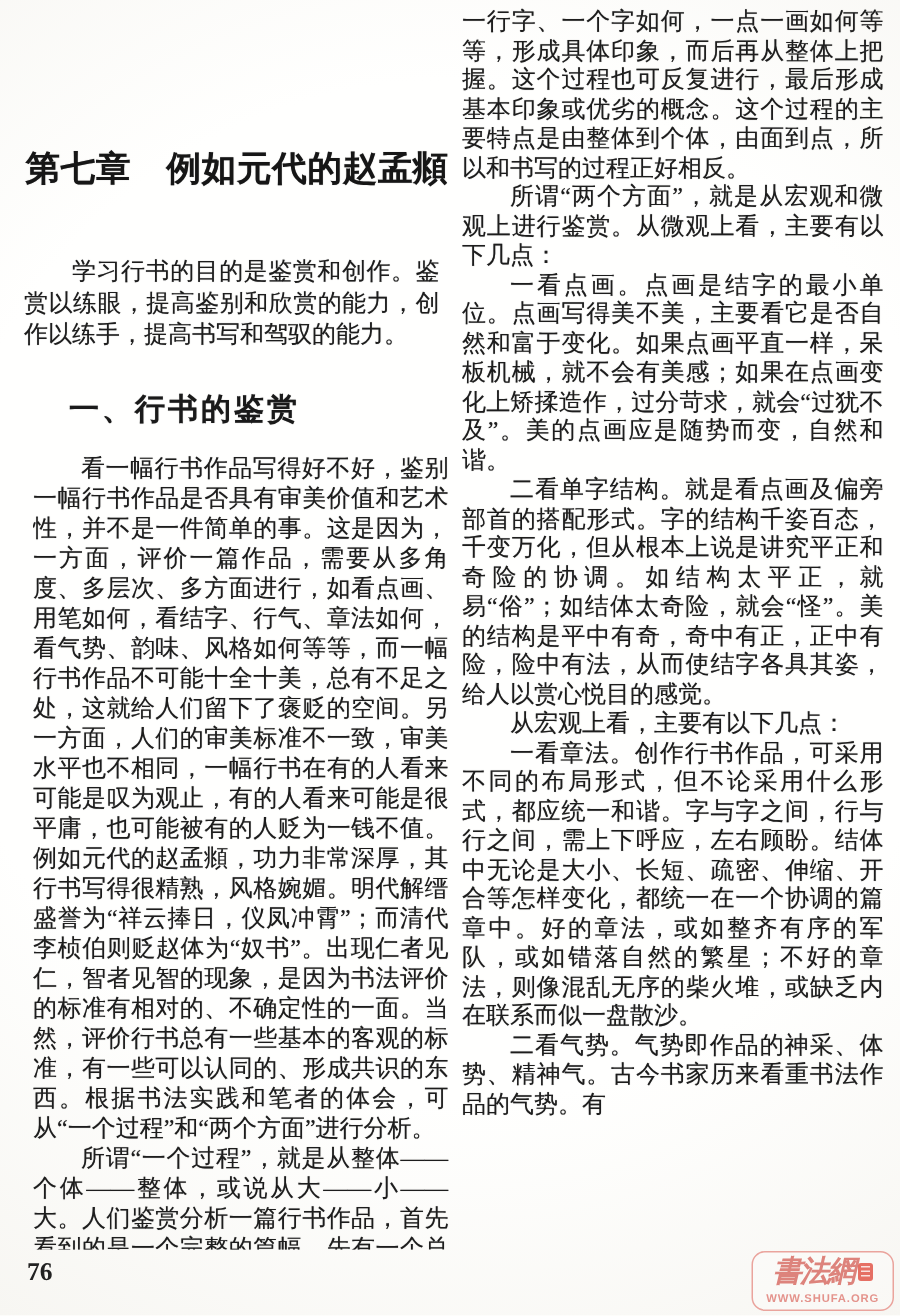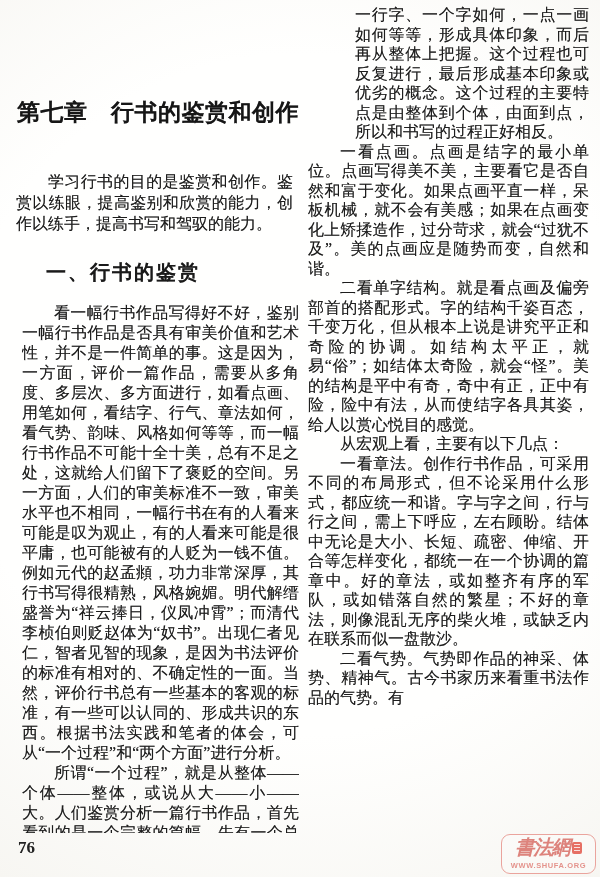--- a/index.html
+++ b/index.html
@@ -59,21 +59,21 @@
   .right-paras{
     position:absolute;left:308px;top:5px;width:281px;height:868px;
     overflow:hidden;
   }
   .right-paras p{
     margin:0;
     font-size:16px;line-height:19.5px;
     text-align:justify;word-break:break-all;
     text-indent:2em;
   }
-  .right-paras p.no-indent{text-indent:0;margin-left:47px;}
+  .right-paras p.no-indent{text-indent:0;}
   
   .intro,.left-paras p,.right-paras p,.chapter-title,.section-heading{
     text-shadow:0 0 0.5px rgba(30,30,30,0.55);
   }
   
   .watermark{
     position:absolute;left:501px;top:834px;
     width:95px;height:40px;
     border:1.5px solid #eaa49d;
     border-radius:9px;
@@ -119,35 +119,36 @@
     color:#e4938c;
     font-family:"Liberation Sans","DejaVu Sans",sans-serif;
     margin-top:1px;
   }
 </style>
 </head>
 <body>
 
 <div class="page">
 
-  <h1 class="chapter-title">第七章　行书的鉴赏和创作</h1>
+  <h1 class="chapter-title">第七章　例如元代的赵孟頫</h1>
 
   <p class="intro">学习行书的目的是鉴赏和创作。鉴赏以练眼，提高鉴别和欣赏的能力，创作以练手，提高书写和驾驭的能力。</p>
 
   <h2 class="section-heading">一、行书的鉴赏</h2>
 
   <div class="left-paras">
     <p>看一幅行书作品写得好不好，鉴别一幅行书作品是否具有审美价值和艺术性，并不是一件简单的事。这是因为，一方面，评价一篇作品，需要从多角度、多层次、多方面进行，如看点画、用笔如何，看结字、行气、章法如何，看气势、韵味、风格如何等等，而一幅行书作品不可能十全十美，总有不足之处，这就给人们留下了褒贬的空间。另一方面，人们的审美标准不一致，审美水平也不相同，一幅行书在有的人看来可能是叹为观止，有的人看来可能是很平庸，也可能被有的人贬为一钱不值。例如元代的赵孟頫，功力非常深厚，其行书写得很精熟，风格婉媚。明代解缙盛誉为“祥云捧日，仪凤冲霄”；而清代李桢伯则贬赵体为“奴书”。出现仁者见仁，智者见智的现象，是因为书法评价的标准有相对的、不确定性的一面。当然，评价行书总有一些基本的客观的标准，有一些可以认同的、形成共识的东西。根据书法实践和笔者的体会，可从“一个过程”和“两个方面”进行分析。</p>
     <p>所谓“一个过程”，就是从整体——个体——整体，或说从大——小——大。人们鉴赏分析一篇行书作品，首先看到的是一个完整的篇幅，先有一个总体印象，然后再分析研究</p>
   </div>
 
   <div class="page-number">76</div>
 
   <div class="right-paras">
     <p class="no-indent">一行字、一个字如何，一点一画如何等等，形成具体印象，而后再从整体上把握。这个过程也可反复进行，最后形成基本印象或优劣的概念。这个过程的主要特点是由整体到个体，由面到点，所以和书写的过程正好相反。</p>
+    <p>所谓“两个方面”，就是从宏观和微观上进行鉴赏。从微观上看，主要有以下几点：</p>
     <p>一看点画。点画是结字的最小单位。点画写得美不美，主要看它是否自然和富于变化。如果点画平直一样，呆板机械，就不会有美感；如果在点画变化上矫揉造作，过分苛求，就会“过犹不及”。美的点画应是随势而变，自然和谐。</p>
     <p>二看单字结构。就是看点画及偏旁部首的搭配形式。字的结构千姿百态，千变万化，但从根本上说是讲究平正和奇险的协调。如结构太平正，就易“俗”；如结体太奇险，就会“怪”。美的结构是平中有奇，奇中有正，正中有险，险中有法，从而使结字各具其姿，给人以赏心悦目的感觉。</p>
     <p>从宏观上看，主要有以下几点：</p>
     <p>一看章法。创作行书作品，可采用不同的布局形式，但不论采用什么形式，都应统一和谐。字与字之间，行与行之间，需上下呼应，左右顾盼。结体中无论是大小、长短、疏密、伸缩、开合等怎样变化，都统一在一个协调的篇章中。好的章法，或如整齐有序的军队，或如错落自然的繁星；不好的章法，则像混乱无序的柴火堆，或缺乏内在联系而似一盘散沙。</p>
     <p>二看气势。气势即作品的神采、体势、精神气。古今书家历来看重书法作品的气势。有</p>
   </div>
 
   <div class="watermark">
     <div class="wm-row">
       <span class="wm-logo">書法網</span>

